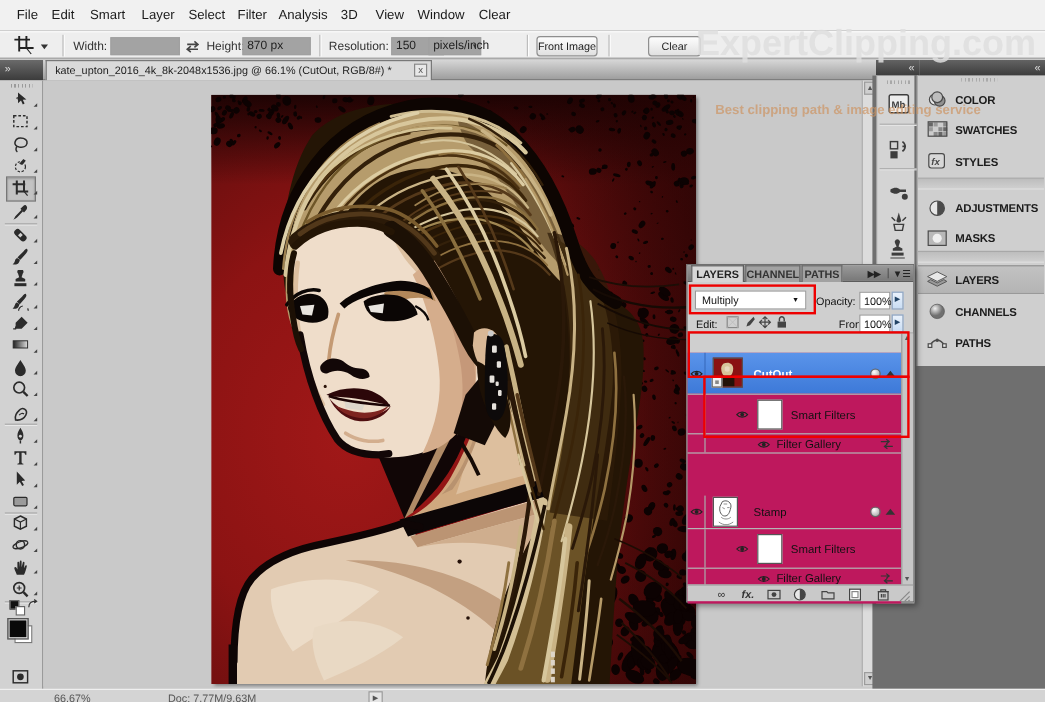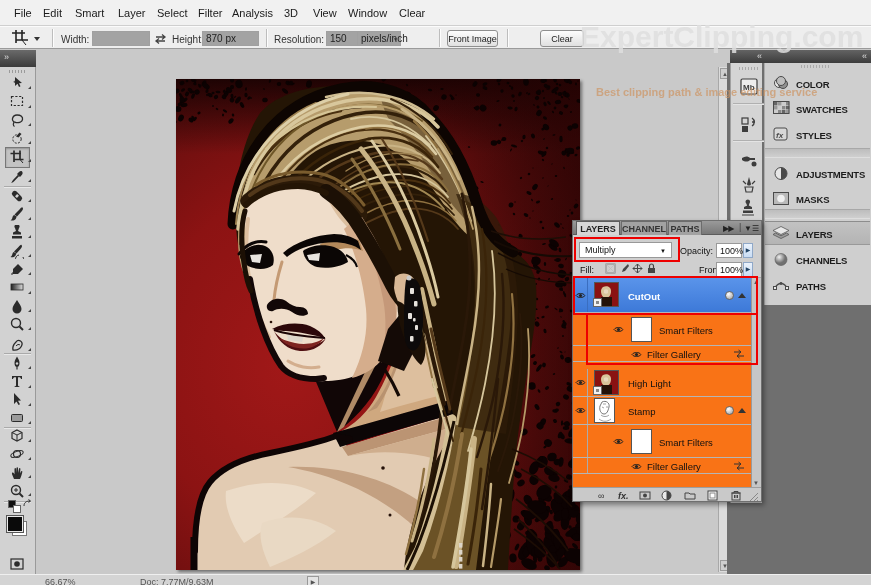--- a/index.html
+++ b/index.html
@@ -52,21 +52,21 @@
   #statusbar { left:0px; top:574px; width:871px; height:11px; background:#d4d4d4; border-top:1px solid #efefef; }
 
   
   #lpanel { left:572px; top:220px; width:190px; height:282px; background:#cfcfcf; border:1px solid #6f6f6f; box-shadow:2px 3px 5px rgba(0,0,0,0.4); font-size:9.5px; }
   #ltabs { position:absolute; left:0; top:0; width:188px; height:14px; background:linear-gradient(#9a9a9a,#787878); border-bottom:1px solid #5c5c5c;}
   .ltab { position:absolute; top:0; height:14px; font-size:9px; font-weight:bold; padding:2px 0 0 0; text-align:center; color:#222; }
   .small { font-size:9px; color:#111; position:absolute; }
   .inbox { position:absolute; background:#fff; border:1px solid #999; font-size:9px; color:#111; }
   .spin { position:absolute; width:10px; height:15px; background:linear-gradient(#eaf2fc,#c9ddf4); border:1px solid #8fa8c8; color:#246; font-size:6px; text-align:center; line-height:13px;}
   .redbox { position:absolute; border:2px solid #ee0000; z-index:30; }
-  #lrows { position:absolute; left:0; top:57px; width:178px; height:209px; background:#f97316; }
+  #lrows { position:absolute; left:0; top:73px; width:178px; height:209px; background:#be185d; }
   .lrow { position:absolute; left:0; width:178px; border-bottom:1px solid #b5b5b5; }
   .eyecell { position:absolute; left:0; top:0; width:15px; height:100%; border-right:1px solid #ababab; }
   .thumb { position:absolute; border:1px solid #555; background:#fff; }
   .mmini { position:absolute; width:9px; height:9px; background:#f2f2f2; border:1px solid #666; }
   .mmini::after { content:""; position:absolute; left:2px; top:2px; width:3px; height:3px; background:#888; }
   .lname { position:absolute; font-size:9.5px; color:#111; }
   #lscroll { position:absolute; left:178px; top:57px; width:10px; height:209px; background:#c6c6c6; border-left:1px solid #9a9a9a; }
   #lbottom { position:absolute; left:0; top:266px; width:188px; height:14px; background:#c9c9c9; border-top:1px solid #9e9e9e; }
 
   #wm1 { left:580px; top:20px; font-size:30px; font-weight:bold; color:rgba(222,222,222,0.85); white-space:nowrap; }
@@ -112,20 +112,25 @@
     <div class="optlabel" style="left:274px">Resolution:</div>
     <div class="optinput" style="left:326px;width:44px">150</div>
     <div class="optinput" style="left:357px;width:44px">pixels/inch <span style="position:absolute;right:2px;top:4px;font-size:5px;color:#333">▼</span></div>
     <div class="vsep" style="left:439px"></div>
     <div class="optbtn" style="left:447px;width:51px">Front Image</div>
     <div class="vsep" style="left:507px"></div>
     <div class="optbtn" style="left:540px;width:44px">Clear</div>
   </div>
 
   <div id="toolhead" class="abs">»</div>
+  <div id="tabrow" class="abs">
+    <div id="doctab">kate_upton_2016_4k_8k-2048x1536.jpg @ 66.1% (CutOut, RGB/8#) *
+      <div id="tabx">x</div>
+    </div>
+  </div>
   <div class="dockhead abs" style="left:730px;width:36px">
       <span class="ar">«</span>
     </div>
   <div class="dockhead abs" style="left:766px;width:105px">
       <span class="ar">«</span>
     </div>
 
   <div id="toolbar" class="abs">
       <div class="tgrip"></div>
 <div class="tool" style="top:8px"><svg width="16" height="16" viewBox="0 0 16 16" style="">
@@ -1074,21 +1079,21 @@
       <div class="ltab" style="left:48px;width:46px;background:#a2a2a2;border:1px solid #6c6c6c;border-bottom:none;color:#333">CHANNEL</div>
       <div class="ltab" style="left:95px;width:34px;background:#a2a2a2;border:1px solid #6c6c6c;border-bottom:none;color:#333">PATHS</div>
       <div style="position:absolute;left:150px;top:3px;font-size:8px;color:#222;letter-spacing:-1px">▶▶</div>
       <div style="position:absolute;left:166px;top:1px;font-size:9px;color:#444">|</div>
       <div style="position:absolute;left:171px;top:3px;font-size:8px;color:#222">▼☰</div>
       <div class="inbox" style="left:6px;top:21px;width:93px;height:16px;padding:2px 0 0 5px">Multiply<span style="position:absolute;right:5px;top:5px;font-size:6px">▼</span></div>
       <div class="redbox" style="left:1px;top:16px;width:106px;height:25px"></div>
       <div class="small" style="left:107px;top:25px">Opacity:</div>
       <div class="inbox" style="left:143px;top:22px;width:26px;height:15px;padding:2px 0 0 3px">100%</div>
       <div class="spin" style="left:170px;top:22px">▶</div>
-      <div class="small" style="left:7px;top:44px">Fill:</div>
+      <div class="small" style="left:7px;top:44px">Edit:</div>
       <div style="position:absolute;left:32px;top:42px"><svg width="11" height="11" viewBox="0 0 11 11" style="">
           <rect x="1" y="1" width="9" height="9" fill="none" stroke="#888"></rect>
           <path d="M1,1 l9,9 M10,1 l-9,9" stroke="#bbb" stroke-width="0.7"></path>
         </svg></div>
       <div style="position:absolute;left:46px;top:42px"><svg width="11" height="11" viewBox="0 0 11 11" style="">
           <path d="M9,1 L4,6 L3,9 L6,8 L10,3 Z" fill="#444"></path>
         </svg></div>
       <div style="position:absolute;left:59px;top:42px"><svg width="11" height="11" viewBox="0 0 11 11" style="">
           <path d="M5.5,1 L5.5,10 M1,5.5 L10,5.5 M3.5,3 L5.5,1 L7.5,3 M3.5,8 L5.5,10 L7.5,8 M3,3.5 L1,5.5 L3,7.5 M8,3.5 L10,5.5 L8,7.5" stroke="#444" fill="none"></path>
         </svg></div>
@@ -1133,37 +1138,20 @@
           <div class="eyecell"></div>
           <div style="position:absolute;left:58px;top:4px"><svg width="11" height="9" viewBox="0 0 11 9" style="">
               <path d="M1,4.5 C3,1.8 8,1.8 10,4.5 C8,7.2 3,7.2 1,4.5 Z" fill="none" stroke="#222" stroke-width="1"></path>
               <circle cx="5.5" cy="4.5" r="1.6" fill="#222"></circle>
             </svg></div>
           <div class="lname" style="left:74px;top:3px">Filter Gallery</div>
           <div style="position:absolute;left:160px;top:3px"><svg width="12" height="10" viewBox="0 0 12 10" style="">
               <path d="M1,3 h7 M5.5,1 l2.5,2 -2.5,2" stroke="#333" fill="none"></path>
               <path d="M11,7 h-7 M6.5,5 l-2.5,2 2.5,2" stroke="#333" fill="none"></path>
             </svg></div>
-        </div>
-        <div class="lrow" style="top:91px;height:28px">
-          <div class="eyecell">
-            <div style="position:absolute;left:2px;top:9px"><svg width="11" height="9" viewBox="0 0 11 9" style="">
-                <path d="M1,4.5 C3,1.8 8,1.8 10,4.5 C8,7.2 3,7.2 1,4.5 Z" fill="none" stroke="#222" stroke-width="1"></path>
-                <circle cx="5.5" cy="4.5" r="1.6" fill="#222"></circle>
-              </svg></div>
-          </div>
-          <div class="thumb" style="left:21px;top:1px;width:25px;height:25px;background:#8a1212">
-      <svg width="23" height="23" viewBox="0 0 23 23" style="">
-              <rect width="23" height="23" fill="#8a1212"></rect>
-              <path d="M8,4 C12,2 16,4 16,8 C16,12 14,15 11,15 C8,15 6,12 6,8 C6,6 7,5 8,4 Z" fill="#d8c49a"></path>
-              <path d="M9,7 C10,6 12,6 13,7 L13,10 C12,11 10,11 9,10 Z" fill="#e8d7bd"></path>
-              <rect x="6" y="14" width="11" height="9" fill="#241208"></rect>
-            </svg>
-      <div class="mmini" style="left:-2px;top:15px"></div></div>
-          <div class="lname" style="left:55px;top:9px">High Light</div>
         </div>
         <div class="lrow" style="top:119px;height:28px">
           <div class="eyecell">
             <div style="position:absolute;left:2px;top:9px"><svg width="11" height="9" viewBox="0 0 11 9" style="">
                 <path d="M1,4.5 C3,1.8 8,1.8 10,4.5 C8,7.2 3,7.2 1,4.5 Z" fill="none" stroke="#222" stroke-width="1"></path>
                 <circle cx="5.5" cy="4.5" r="1.6" fill="#222"></circle>
               </svg></div>
           </div>
           <div class="thumb" style="left:21px;top:1px;width:21px;height:25px;background:#fff"><svg width="19" height="23" viewBox="0 0 19 23" style="">
               <path d="M7,3 C11,1 15,4 14,8 C13,12 12,15 9,15 C6,15 4,11 5,7 Z" fill="none" stroke="#555" stroke-width="0.8"></path>

